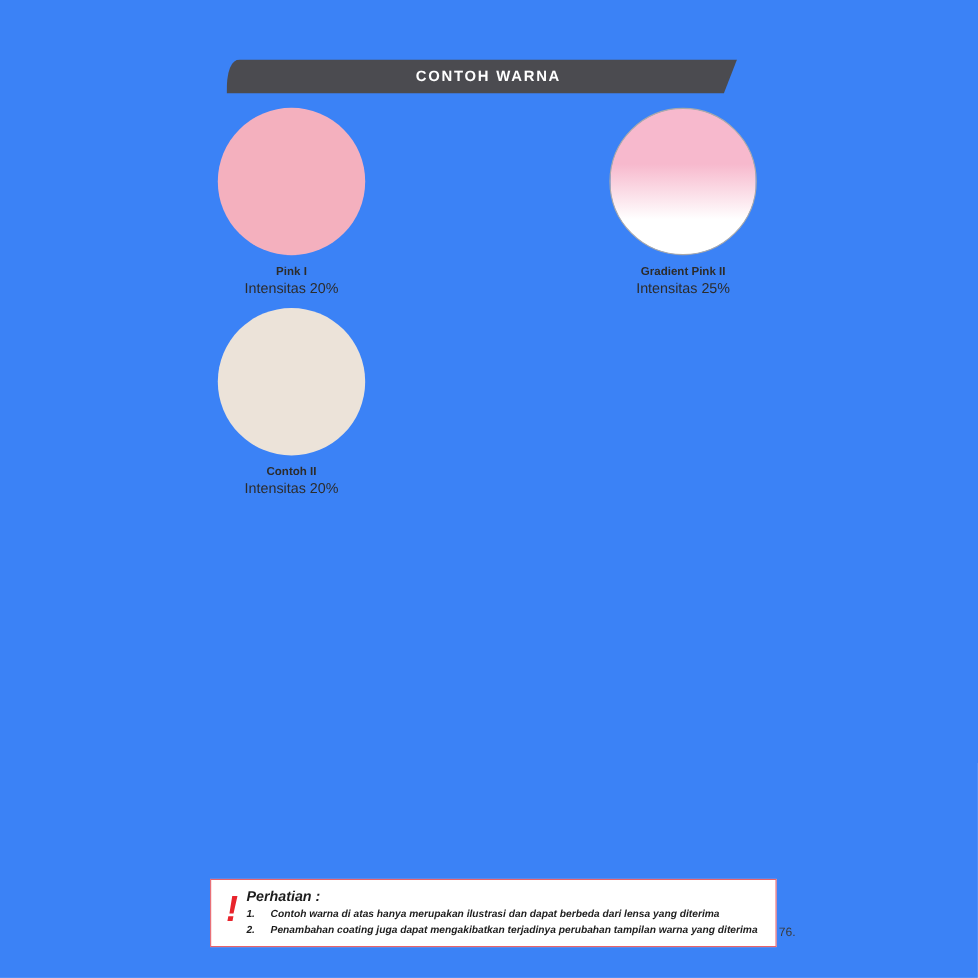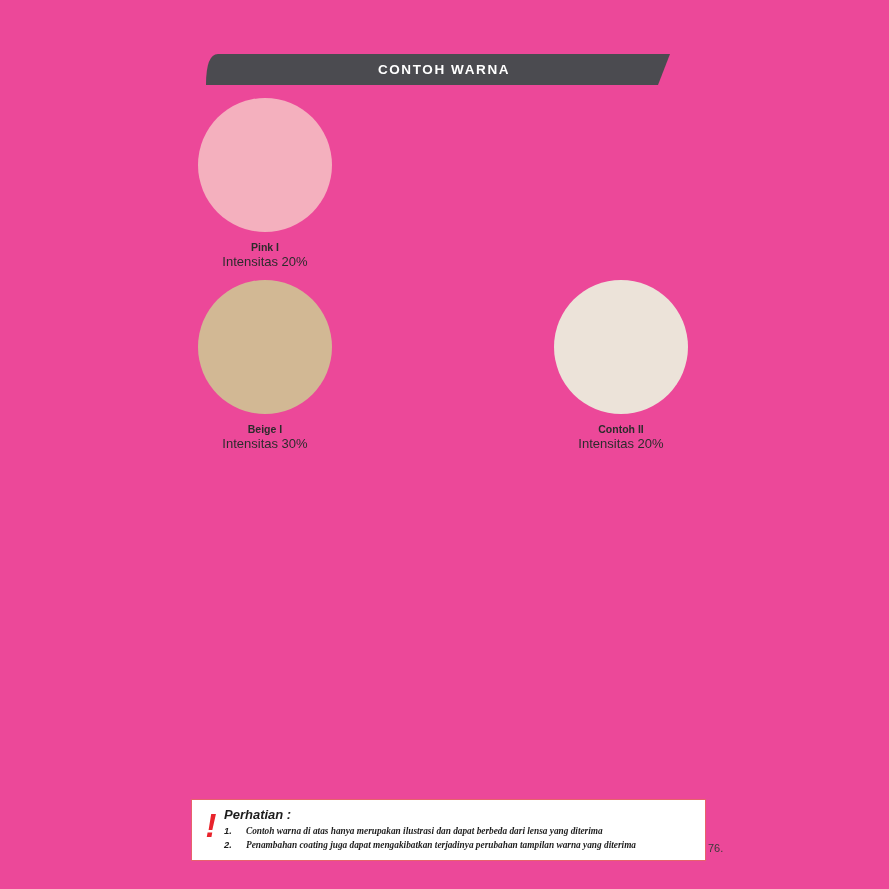--- a/index.html
+++ b/index.html
@@ -12,21 +12,21 @@
     height: 889px;
     position: relative;
     font-family: "Liberation Sans", sans-serif;
     overflow: hidden;
   }
 
   
   #page {
     position: absolute;
     inset: 0;
-    background: #ec4899;
+    background: #3b82f6;
   }
 
   
   #header-banner {
     position: absolute;
     left: 206px;
     top: 54px;
     width: 476px;
     height: 31px;
   }
@@ -147,21 +147,20 @@
     font-weight: bold;
     font-style: italic;
     color: #1d1d1d;
     line-height: 1.55;
   }
   .notice-num {
     flex: 0 0 22px;
   }
   .notice-text {
     flex: 1 1 auto;
-    font-family: Liberation Serif, serif;
   }
 
   
   #page-number {
     position: absolute;
     left: 708px;
     top: 842px;
     font-size: 11px;
     color: #3a3a3a;
     font-family: "Liberation Sans", sans-serif;
@@ -182,30 +181,30 @@
   <div id="swatch-grid">
 
     <div class="swatch-row">
       <div class="swatch-cell">
         <div class="swatch-circle" id="c00" style="background: rgb(244, 176, 190);"></div>
         <div class="swatch-labels">
           <span class="swatch-name">Pink I</span>
           <span class="swatch-intensity">Intensitas 20%</span>
         </div>
       </div>
+      <div class="swatch-cell">
+        <div class="swatch-circle ringed" id="c01" style="background: linear-gradient(rgb(247, 185, 205) 0%, rgb(247, 185, 205) 38%, rgb(255, 255, 255) 76%, rgb(255, 255, 255) 100%);"></div>
+        <div class="swatch-labels">
+          <span class="swatch-name">Gradient Pink II</span>
+          <span class="swatch-intensity">Intensitas 25%</span>
+        </div>
+      </div>
     </div>
 
     <div class="swatch-row">
-      <div class="swatch-cell">
-        <div class="swatch-circle" id="c11" style="background: rgb(210, 184, 148);"></div>
-        <div class="swatch-labels">
-          <span class="swatch-name">Beige I</span>
-          <span class="swatch-intensity">Intensitas 30%</span>
-        </div>
-      </div>
       <div class="swatch-cell">
         <div class="swatch-circle" id="c12" style="background: rgb(236, 227, 217);"></div>
         <div class="swatch-labels">
           <span class="swatch-name">Contoh II</span>
           <span class="swatch-intensity">Intensitas 20%</span>
         </div>
       </div>
     </div>
 
   </div>

